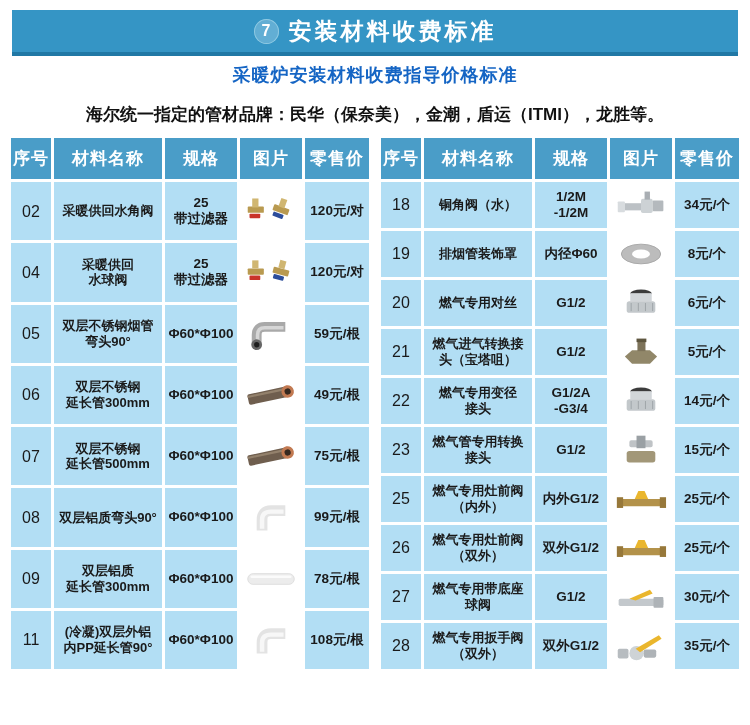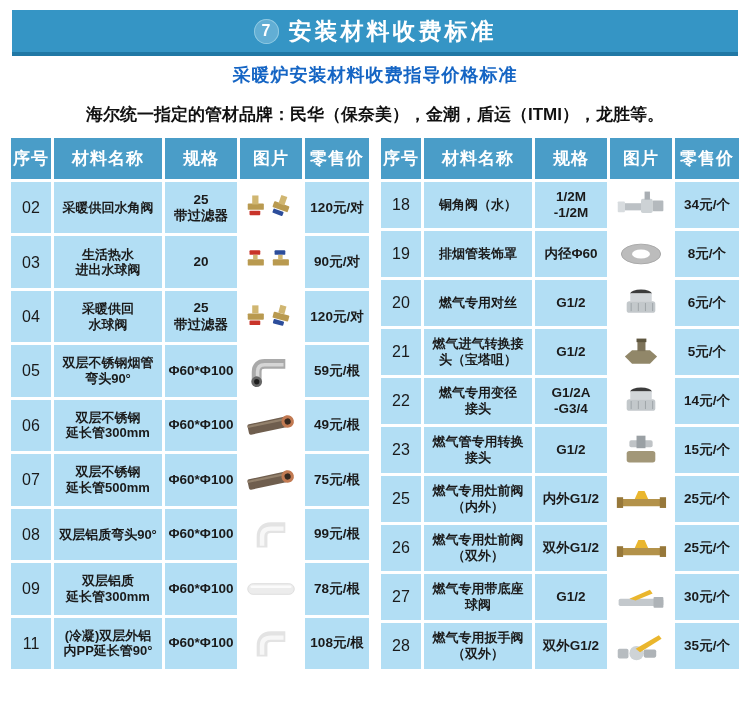--- a/index.html
+++ b/index.html
@@ -83,41 +83,20 @@
                 <g transform="rotate(20 41 18)">
                   <rect x="32" y="14" width="18" height="7" rx="1" fill="#b99a50"></rect>
                   <rect x="37" y="5" width="7" height="10" fill="#d0b671"></rect>
                   <rect x="34" y="22" width="12" height="5" rx="1" fill="#2c4d9b"></rect>
                 </g>
               </svg>
             </span></td>
           <td class="c-price">120元/对</td>
         </tr>
         <tr>
-          <td class="c-no">03</td>
-          <td class="c-name">生活热水
-进出水球阀</td>
-          <td class="c-spec">20</td>
-          <td class="c-img"><span class="icn">
-              <svg width="54" height="34" viewBox="0 0 60 38">
-                <g>
-                  <rect x="4" y="16" width="18" height="7" rx="1" fill="#b99a50"></rect>
-                  <rect x="6" y="6" width="12" height="5" rx="1" fill="#c9342a"></rect>
-                  <rect x="10" y="11" width="5" height="5" fill="#d0b671"></rect>
-                </g>
-                <g>
-                  <rect x="32" y="16" width="18" height="7" rx="1" fill="#b99a50"></rect>
-                  <rect x="34" y="6" width="12" height="5" rx="1" fill="#2c4d9b"></rect>
-                  <rect x="38" y="11" width="5" height="5" fill="#d0b671"></rect>
-                </g>
-              </svg>
-            </span></td>
-          <td class="c-price">90元/对</td>
-        </tr>
-        <tr>
           <td class="c-no">04</td>
           <td class="c-name">采暖供回
 水球阀</td>
           <td class="c-spec">25
 带过滤器</td>
           <td class="c-img"><span class="icn">
               <svg width="54" height="34" viewBox="0 0 60 38">
                 <g>
                   <rect x="4" y="15" width="18" height="7" rx="1" fill="#b99a50"></rect>
                   <rect x="9" y="6" width="7" height="9" fill="#d0b671"></rect>

